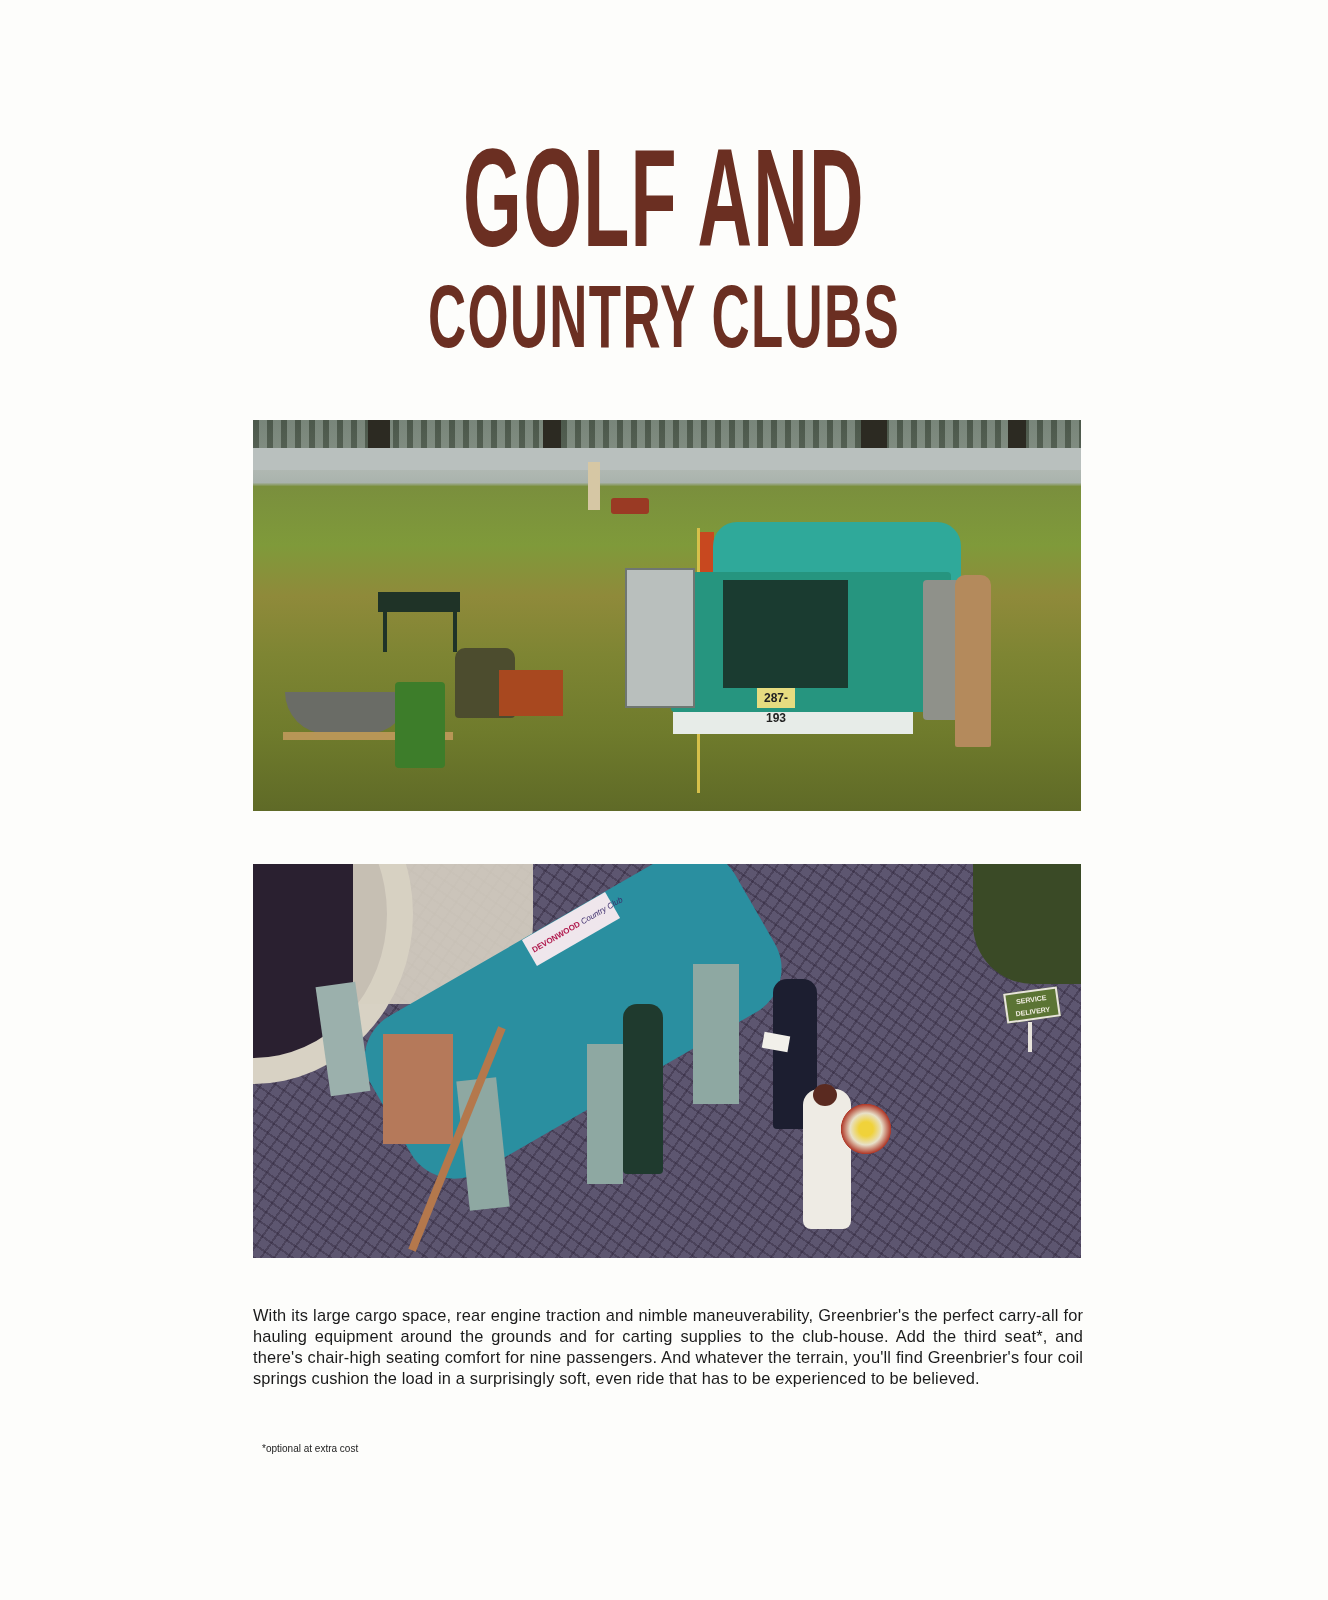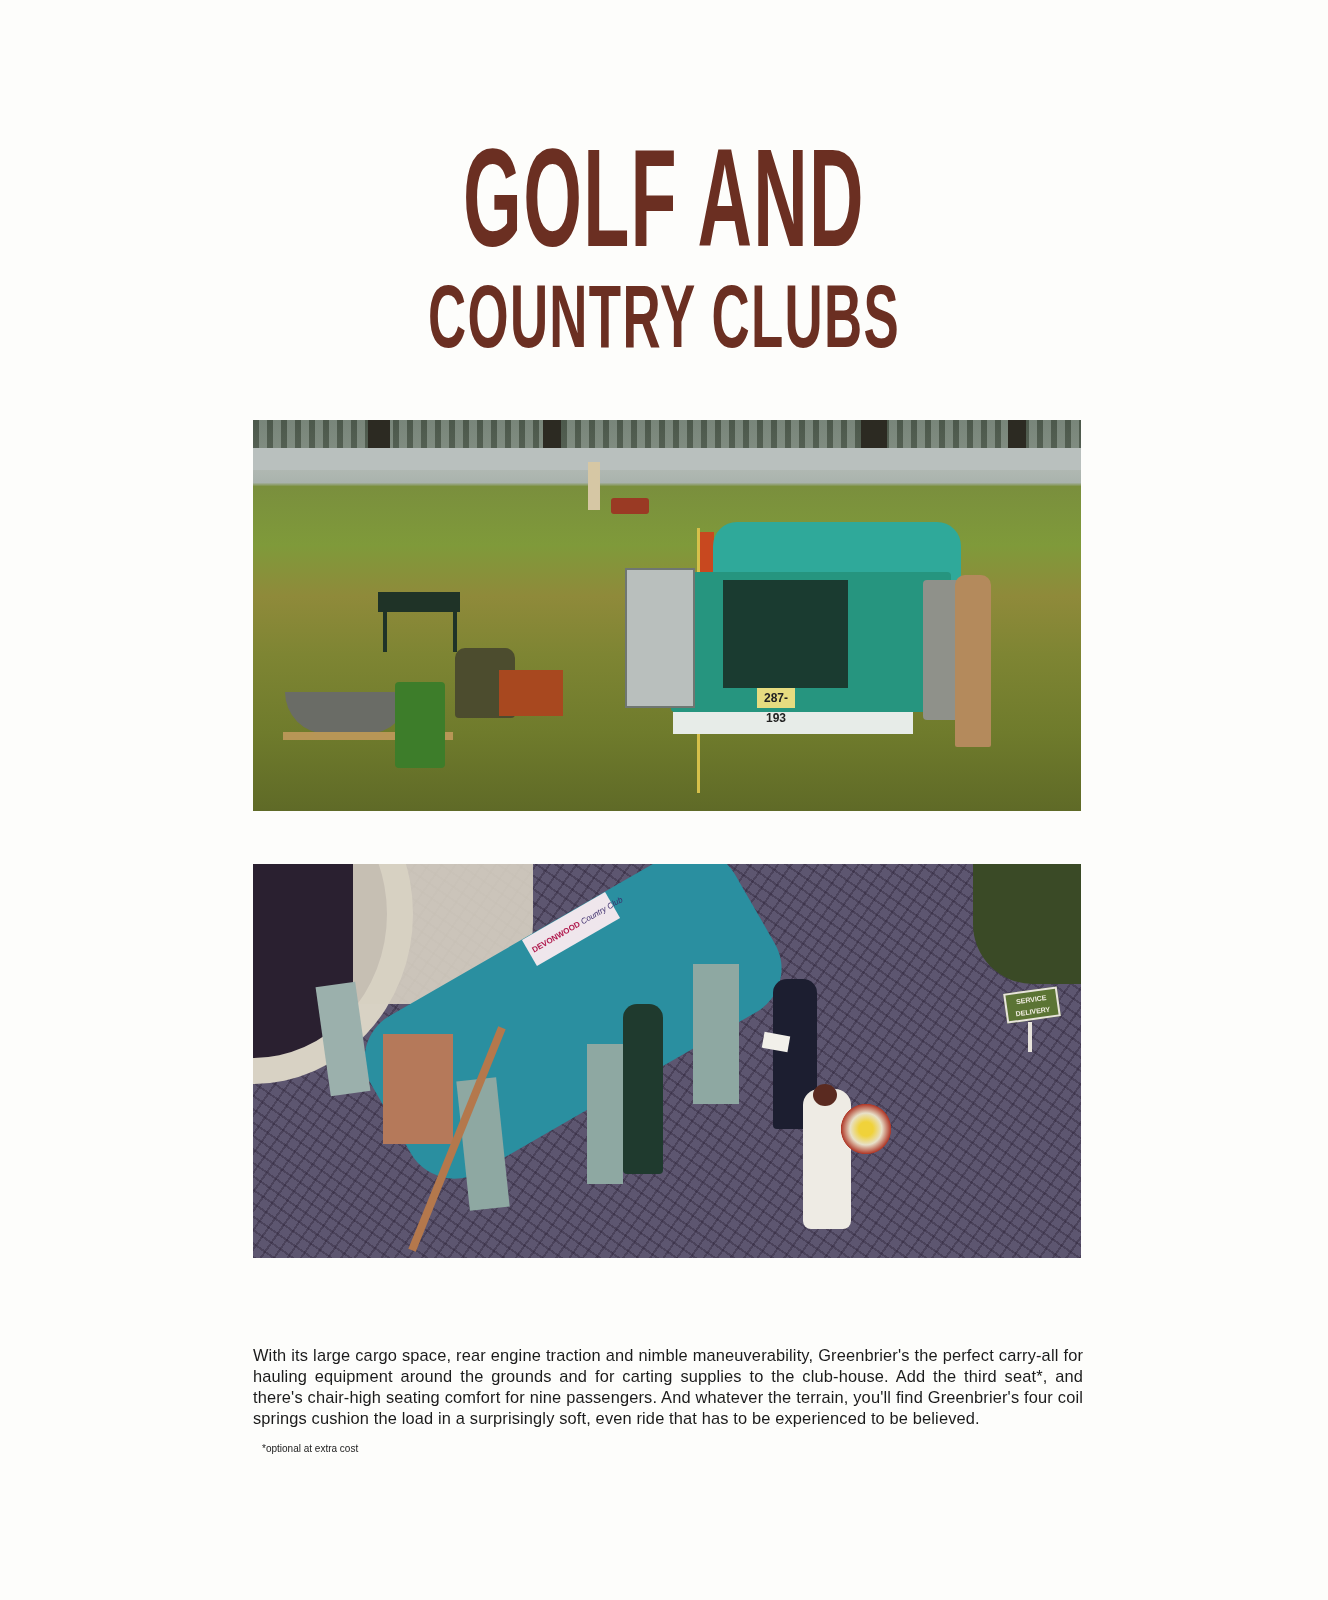--- a/index.html
+++ b/index.html
@@ -22,21 +22,21 @@
     background:
       repeating-linear-gradient(35deg, rgba(40,30,50,.35) 0 2px, transparent 2px 11px),
       repeating-linear-gradient(-55deg, rgba(40,30,50,.35) 0 2px, transparent 2px 11px),
       #5d5670;
   }
   .shape { position: absolute; }
 
   .body-text {
     position: absolute; left: 253px; top: 1305px; width: 830px;
     font-size: 16.4px; line-height: 21px; text-align: justify; text-align-last: left;
-    color: #1b1b1b; letter-spacing: 0.15px; margin-top: 40px;
+    color: #1b1b1b; letter-spacing: 0.15px;
   }
   .footnote {
     position: absolute; left: 262px; top: 1443px; font-size: 10px; font-weight: normal; color: #222;
   }
 </style>
 </head>
 <body>
 
 <div class="title title-1">GOLF AND</div>
 <div class="title title-2">COUNTRY CLUBS</div>

